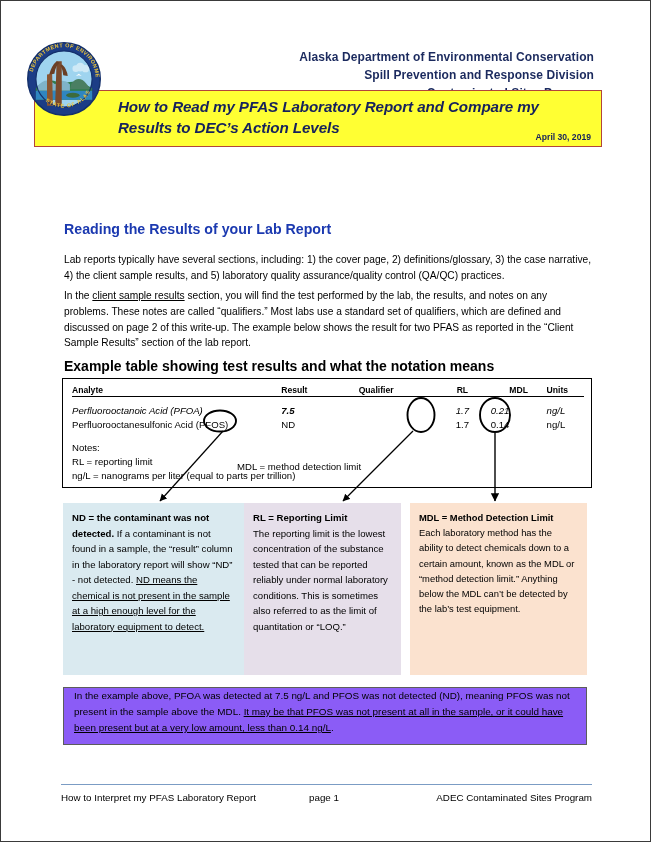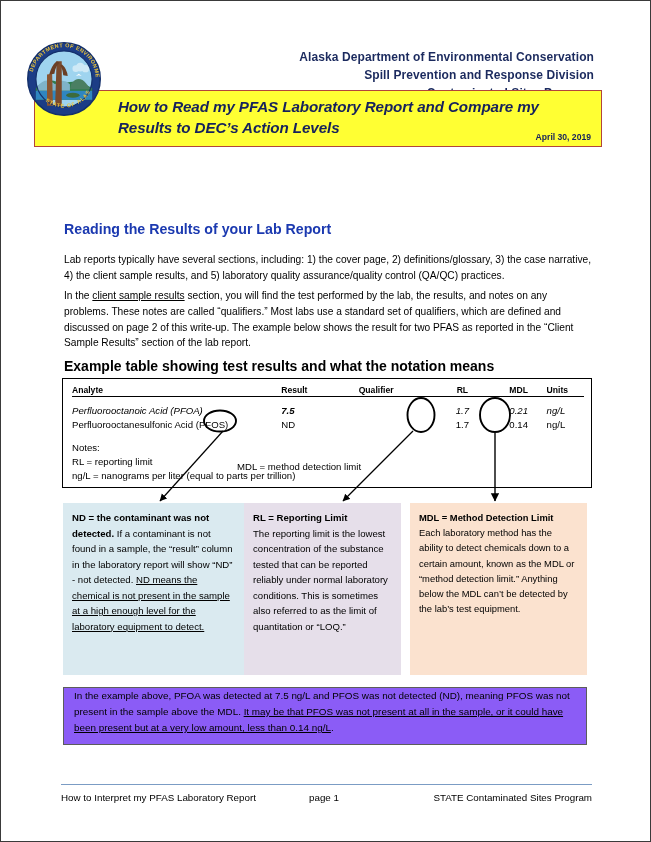--- a/index.html
+++ b/index.html
@@ -135,21 +135,21 @@
   }
   .tbl td {
     padding: 0;
     line-height: 1.42;
     white-space: nowrap;
   }
   .col-analyte { width: 218px; }
   .col-result  { width: 86px; }
   .col-qual    { width: 82px; }
   .col-rl      { width: 64px; text-align: center; }
-  .col-mdl     { width: 62px; text-align: center; }
+  .col-mdl     { width: 62px; }
   .col-units   { width: 40px; }
   .tbl th.col-rl, .tbl th.col-mdl { text-align: center; }
   .pad-top td { padding-top: 7px; font-style: italic; }
   .bold { font-weight: bold; }
   .notes {
     position: absolute;
     left: 9px; top: 62px;
     font-size: 9.6px;
     line-height: 1.45;
   }
@@ -347,16 +347,16 @@
   </div>
 
   <div class="summary">
     <span>In the example above, PFOA was detected at 7.5 ng/L and PFOS was not detected (ND), meaning PFOS was not present in the sample above the MDL. </span><span class="u">It may be that PFOS was not present at all in the sample, or it could have been present but at a very low amount, less than 0.14 ng/L</span><span>.</span>
   </div>
 
   <div class="footer-rule"></div>
   <div class="footer">
     <span class="f-left">How to Interpret my PFAS Laboratory Report</span>
     <span class="f-center">page 1</span>
-    <span class="f-right">STATE Contaminated Sites Program</span>
+    <span class="f-right">ADEC Contaminated Sites Program</span>
   </div>
 
 </div>
 
 </body></html>

